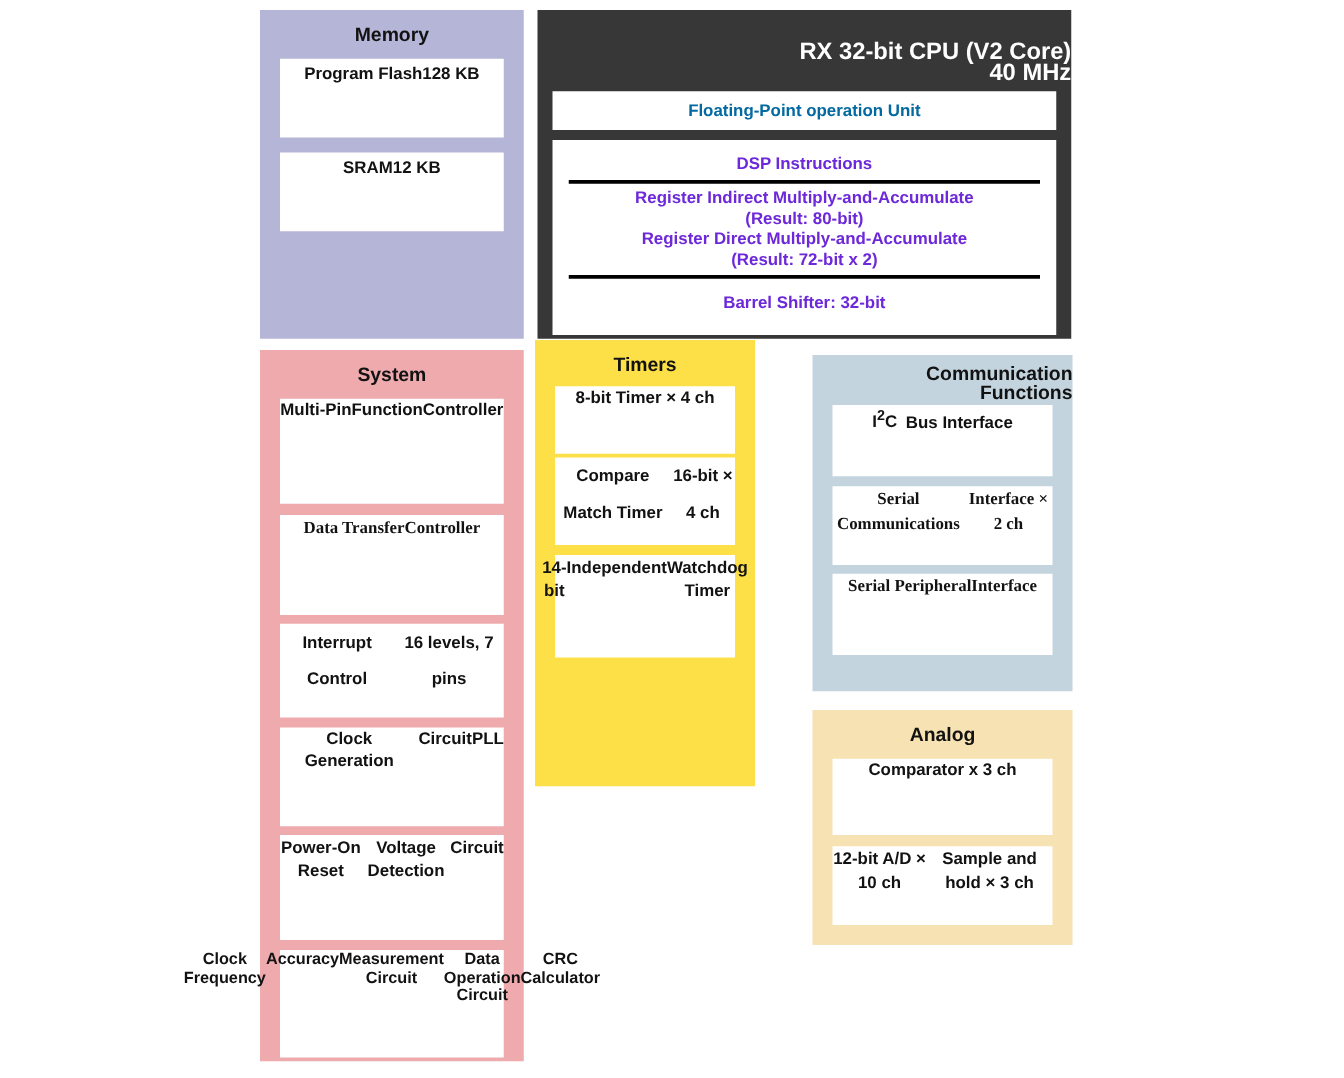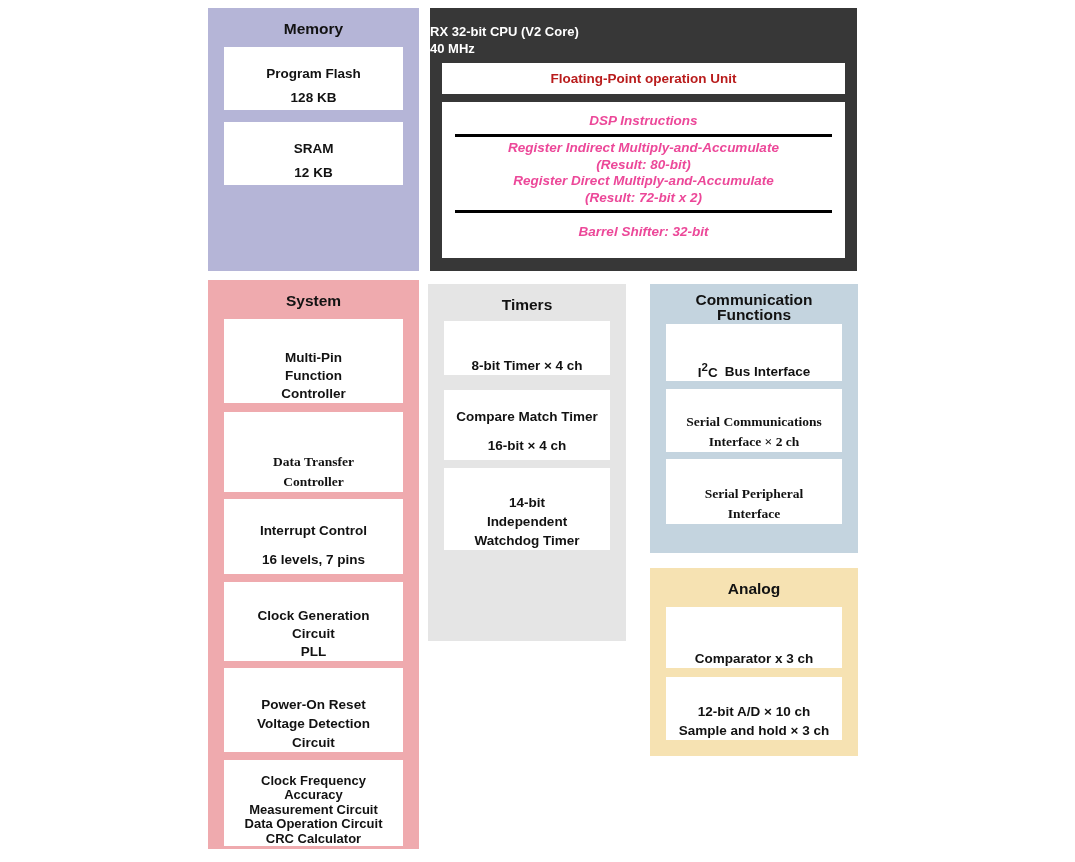--- a/index.html
+++ b/index.html
@@ -5,49 +5,49 @@
   html,body{margin:0;padding:0;}
   body{
     width:1075px;height:862px;position:relative;background:#ffffff;
     font-family:"Liberation Sans",sans-serif;font-weight:bold;color:#121212;
     -webkit-font-smoothing:antialiased;
   }
   .panel{position:absolute;box-sizing:border-box;}
   .panel-title{
     text-align:center;font-size:15.5px;line-height:18px;padding-top:12px;
   }
-  .panel-title.two-line{padding-top:8px;line-height:15px;}
+  .panel-title.two-line{padding-top:8px;line-height:15px;text-align:right;}
   .card{
     background:#ffffff;margin-left:16px;margin-right:16px;
-    display:flex;flex-direction:column;justify-content:flex-end;
+    display:flex;justify-content:center;
     text-align:center;font-size:13.5px;line-height:18px;box-sizing:border-box;
   }
   .card.sm{font-size:13px;line-height:14.5px;}
   .lh19{line-height:19px;}
   .lh20{line-height:20px;font-family:Liberation Serif, serif;}
   .lh24{line-height:24px;}
   .lh29{line-height:29px;}
 
   
   #memory{left:208px;top:8px;width:211px;height:263px;background:#b5b5d7;}
   #cpu{left:430px;top:8px;width:427px;height:263px;background:#373737;color:#ffffff;}
   #system{left:208px;top:280px;width:211px;height:569px;background:#efaaae;}
-  #timers{left:428px;top:284px;width:198px;height:357px;background:#e5e5e5;}
+  #timers{left:428px;top:272px;width:176px;height:357px;background:#fde047;}
   #comm{left:650px;top:284px;width:208px;height:269px;background:#c4d4df;}
   #analog{left:650px;top:568px;width:208px;height:188px;background:#f6e2b2;}
 
   
-  #cpu .cpu-title{text-align:left;font-size:13px;line-height:17px;padding-top:15px;}
+  #cpu .cpu-title{text-align:right;font-size:19px;line-height:17px;padding-top:25px;}
   #cpu .bar{
-    background:#ffffff;color:#b91c1c;margin:6px 12px 1px;height:31px;
+    background:#ffffff;color:#0369a1;margin:6px 12px 1px;height:31px;
     display:flex;align-items:center;justify-content:center;font-size:13.5px;
   }
   #cpu .dsp-box{
-    background:#ffffff;color:#ec4899;margin:8px 12px 0;height:156px;
-    box-sizing:border-box;padding-top:10px;text-align:center;font-size:13.5px;font-style:italic;
+    background:#ffffff;color:#6d28d9;margin:8px 12px 0;height:156px;
+    box-sizing:border-box;padding-top:10px;text-align:center;font-size:13.5px;
   }
   #cpu .dsp-title{line-height:18px;}
   #cpu .divider{border-top:3px solid #000;margin:4px 13px 0;}
   #cpu .mac-lines{margin-top:3px;line-height:16.5px;}
   #cpu .barrel{margin-top:10px;line-height:18px;}
 </style>
 </head>
 <body>
 
 <div class="panel" id="memory">
@@ -114,21 +114,21 @@
     <div>Data Operation Circuit</div>
     <div>CRC Calculator</div>
   </div>
 </div>
 
 <div class="panel" id="timers">
   <div class="panel-title">Timers</div>
   <div class="card" style="margin-top:7px;height:54px">
     <div>8-bit Timer × 4 ch</div>
   </div>
-  <div class="card lh29" style="margin-top:15px;height:70px">
+  <div class="card lh29" style="margin-top:3px;height:70px">
     <div>Compare Match Timer</div>
     <div>16-bit × 4 ch</div>
   </div>
   <div class="card lh19" style="margin-top:8px;height:82px">
     <div>14-bit</div>
     <div>Independent</div>
     <div>Watchdog Timer</div>
   </div>
 </div>
 

